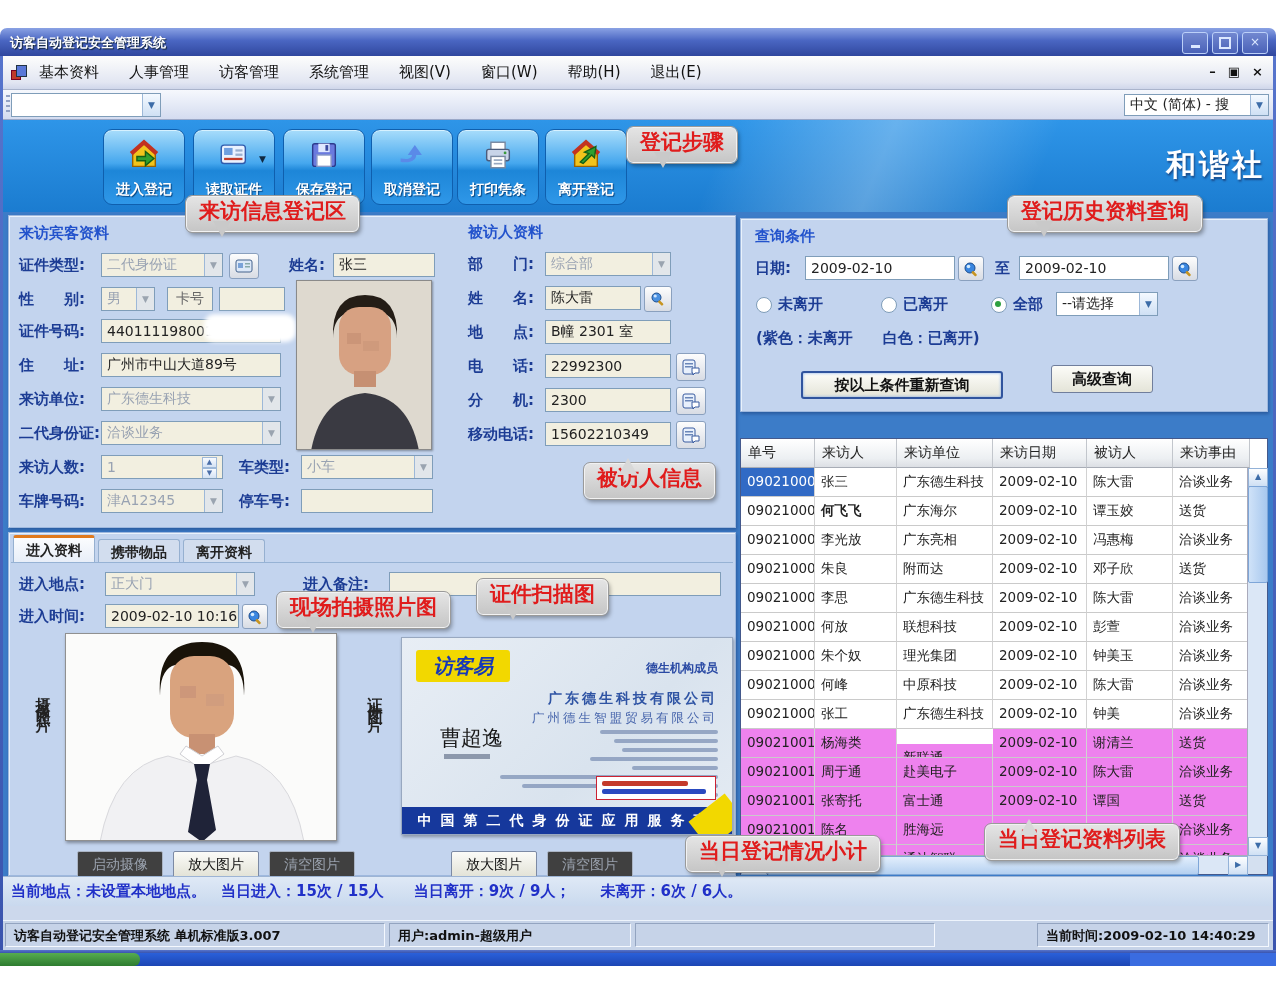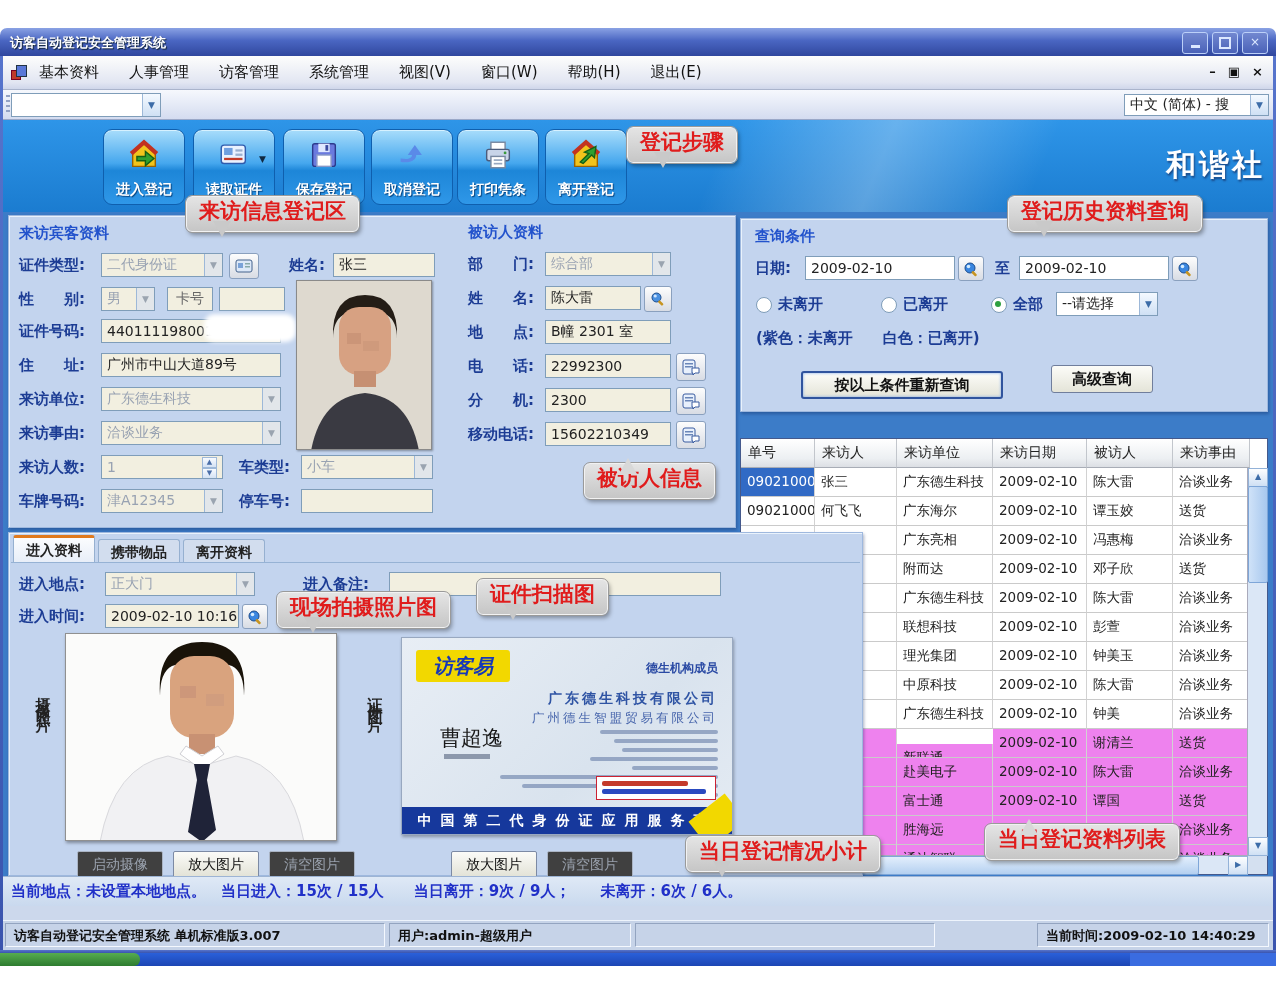--- a/index.html
+++ b/index.html
@@ -286,21 +286,21 @@
     <div class="input abs" style="left:92px;top:137px;width:180px;">
         <span>广州市中山大道89号</span>
       </div>
 
     <span class="lbl abs" style="left:10px;top:174px;">来访单位:</span>
     <div class="combo dis abs" style="left:92px;top:171px;width:180px;">
       <span class="combo-text">广东德生科技</span>
         <span class="combo-arrow">▼</span>
     </div>
 
-    <span class="lbl abs" style="left:10px;top:208px;">来访事由:</span>
+    <span class="lbl abs" style="left:10px;top:208px;">二代身份证:</span>
     <div class="combo dis abs" style="left:92px;top:205px;width:180px;">
       <span class="combo-text">洽谈业务</span>
         <span class="combo-arrow">▼</span>
     </div>
 
     <span class="lbl abs" style="left:10px;top:242px;">来访人数:</span>
     <div class="input abs" style="left:92px;top:239px;width:122px;color:#98a2b2;">
       <span>1</span>
       <span class="spin">
           <i>▲</i>
@@ -464,21 +464,21 @@
         <div class="tr">
           <div class="td" style="width: 74px; background: rgb(49, 106, 197); color: rgb(255, 255, 255);">090210001</div>
           <div class="td" style="width: 82px;">张三</div>
           <div class="td" style="width: 96px;">广东德生科技</div>
           <div class="td" style="width: 94px;">2009-02-10</div>
           <div class="td" style="width: 86px;">陈大雷</div>
           <div class="td" style="width: 77px;">洽谈业务</div>
         </div>
         <div class="tr">
           <div class="td" style="width: 74px;">090210002</div>
-          <div class="td" style="width: 82px;">何飞飞</div>
+          <div class="td" style="width: 82px; font-weight: bold;">何飞飞</div>
           <div class="td" style="width: 96px;">广东海尔</div>
           <div class="td" style="width: 94px;">2009-02-10</div>
           <div class="td" style="width: 86px;">谭玉姣</div>
           <div class="td" style="width: 77px;">送货</div>
         </div>
         <div class="tr">
           <div class="td" style="width: 74px;">090210003</div>
           <div class="td" style="width: 82px;">李光放</div>
           <div class="td" style="width: 96px;">广东亮相</div>
           <div class="td" style="width: 94px;">2009-02-10</div>
@@ -580,21 +580,21 @@
       <div class="varrow down">▼</div>
     </div>
     <div class="hscroll">
       <div class="hnav">▾</div>
       <div class="hthumb"></div>
       <div class="harrow">▶</div>
     </div>
     <div class="corner"></div>
   </div>
 
-  <div class="panel abs" style="left:8px;top:532px;width:855px;height:344px;">
+  <div class="panel abs" style="left:8px;top:532px;width:728px;height:344px;">
     <div class="tabs">
         <div class="tab active">进入资料</div>
         <div class="tab">携带物品</div>
         <div class="tab">离开资料</div>
       </div>
     <div class="tabline"></div>
 
     <span class="lbl abs" style="left:10px;top:42px;">进入地点:</span>
     <div class="combo dis abs" style="left:96px;top:39px;width:150px;">
       <span class="combo-text">正大门</span>

